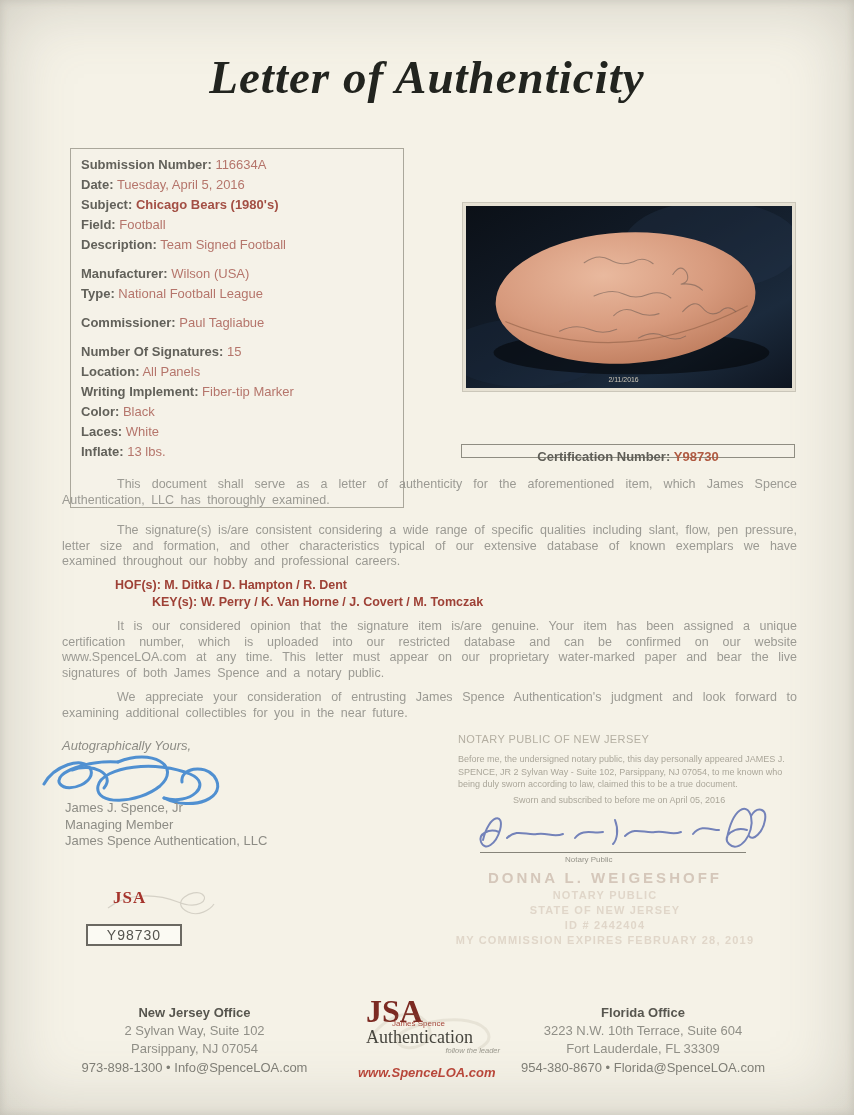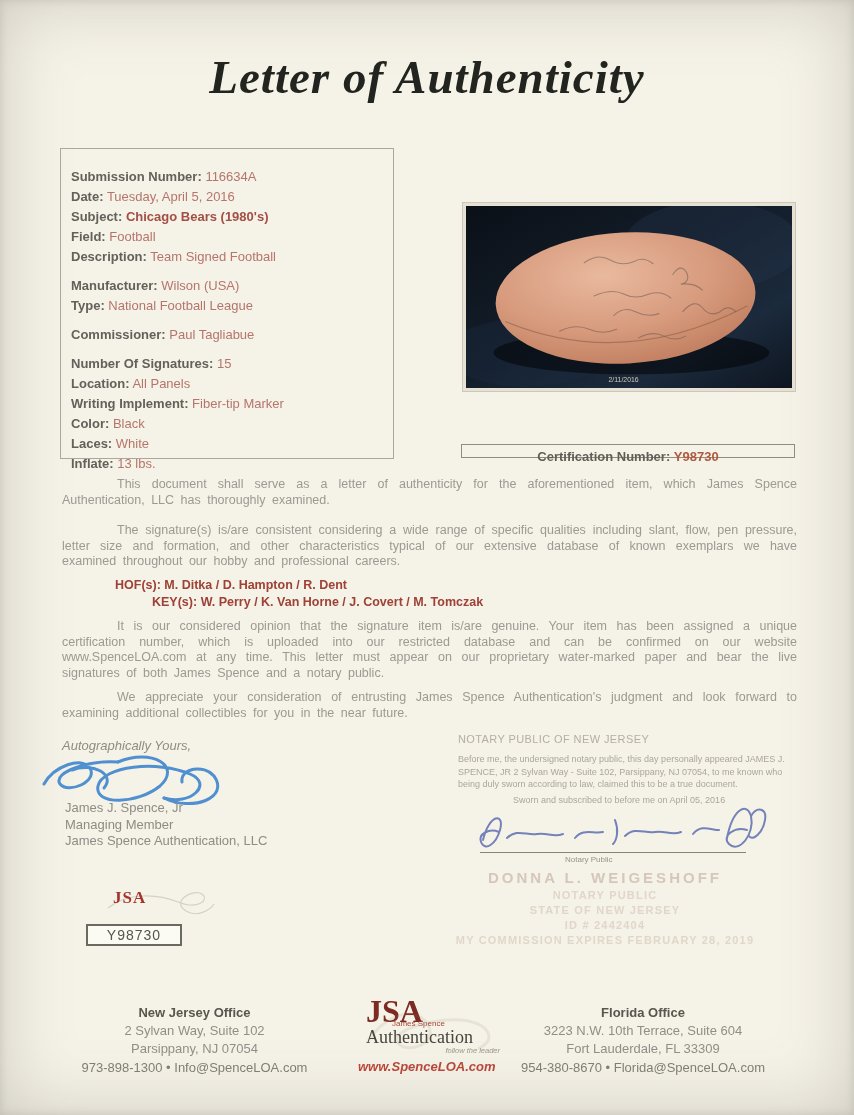--- a/index.html
+++ b/index.html
@@ -15,22 +15,22 @@
 
   
   .title {
     top:50px; left:0; width:100%; text-align:center;
     font-family:"Liberation Serif", serif; font-style:italic; font-weight:bold;
     font-size:47px; color:#22241f; letter-spacing:1px;
   }
 
   
   .details-box {
-    left:60px; top:148px; width:334px; height:311px;
-    border:1.5px solid #aaa79b; padding:18px 10px; background:rgba(255,255,255,.06);
+    left:70px; top:148px; width:334px; height:360px;
+    border:1.5px solid #aaa79b; padding:6px 10px; background:rgba(255,255,255,.06);
   }
   .drow { font-size:13px; line-height:20px; white-space:nowrap; }
   .drow.gap { margin-top:9px; }
   .dlabel { font-weight:bold; color:#62615a; }
   .dval { color:#b5756b; }
   .dval.strong { font-weight:bold; color:#a34f44; }
 
   
   .photo-frame {
     left:463px; top:203px; width:332px; height:188px;
@@ -93,21 +93,21 @@
   .f-line  { font-size:13px; color:#908f87; line-height:18px; }
   .f-contact { font-size:13px; color:#7f7e76; line-height:19px; }
   .f-nj { left:72px;  top:1004px; width:245px; }
   .f-fl { left:518px; top:1004px; width:250px; }
 
   .f-logo { left:358px; top:997px; width:150px; }
   .logo-jsa { font-family:"Liberation Serif", serif; font-weight:bold; font-size:32px; line-height:28px; color:#7c2a22; }
   .logo-sub { font-size:8px; color:#a5473c; margin-left:26px; margin-top:-6px; }
   .logo-name { font-family:"Liberation Serif", serif; font-size:18px; color:#45443d; line-height:18px; }
   .logo-tag { font-size:7.5px; font-style:italic; color:#9a988d; text-align:right; margin-right:8px; }
-  .logo-site { font-size:13px; font-style:italic; font-weight:bold; color:#b8473a; margin-top:4px; }
+  .logo-site { font-size:13px; font-style:italic; font-weight:bold; color:#b8473a; margin-top:10px; }
   .watermark { position:absolute; opacity:.12; }
 </style>
 </head>
 <body>
 
 <div class="page">
 
   <div class="abs title">Letter of Authenticity</div>
 
   <div class="abs details-box">

